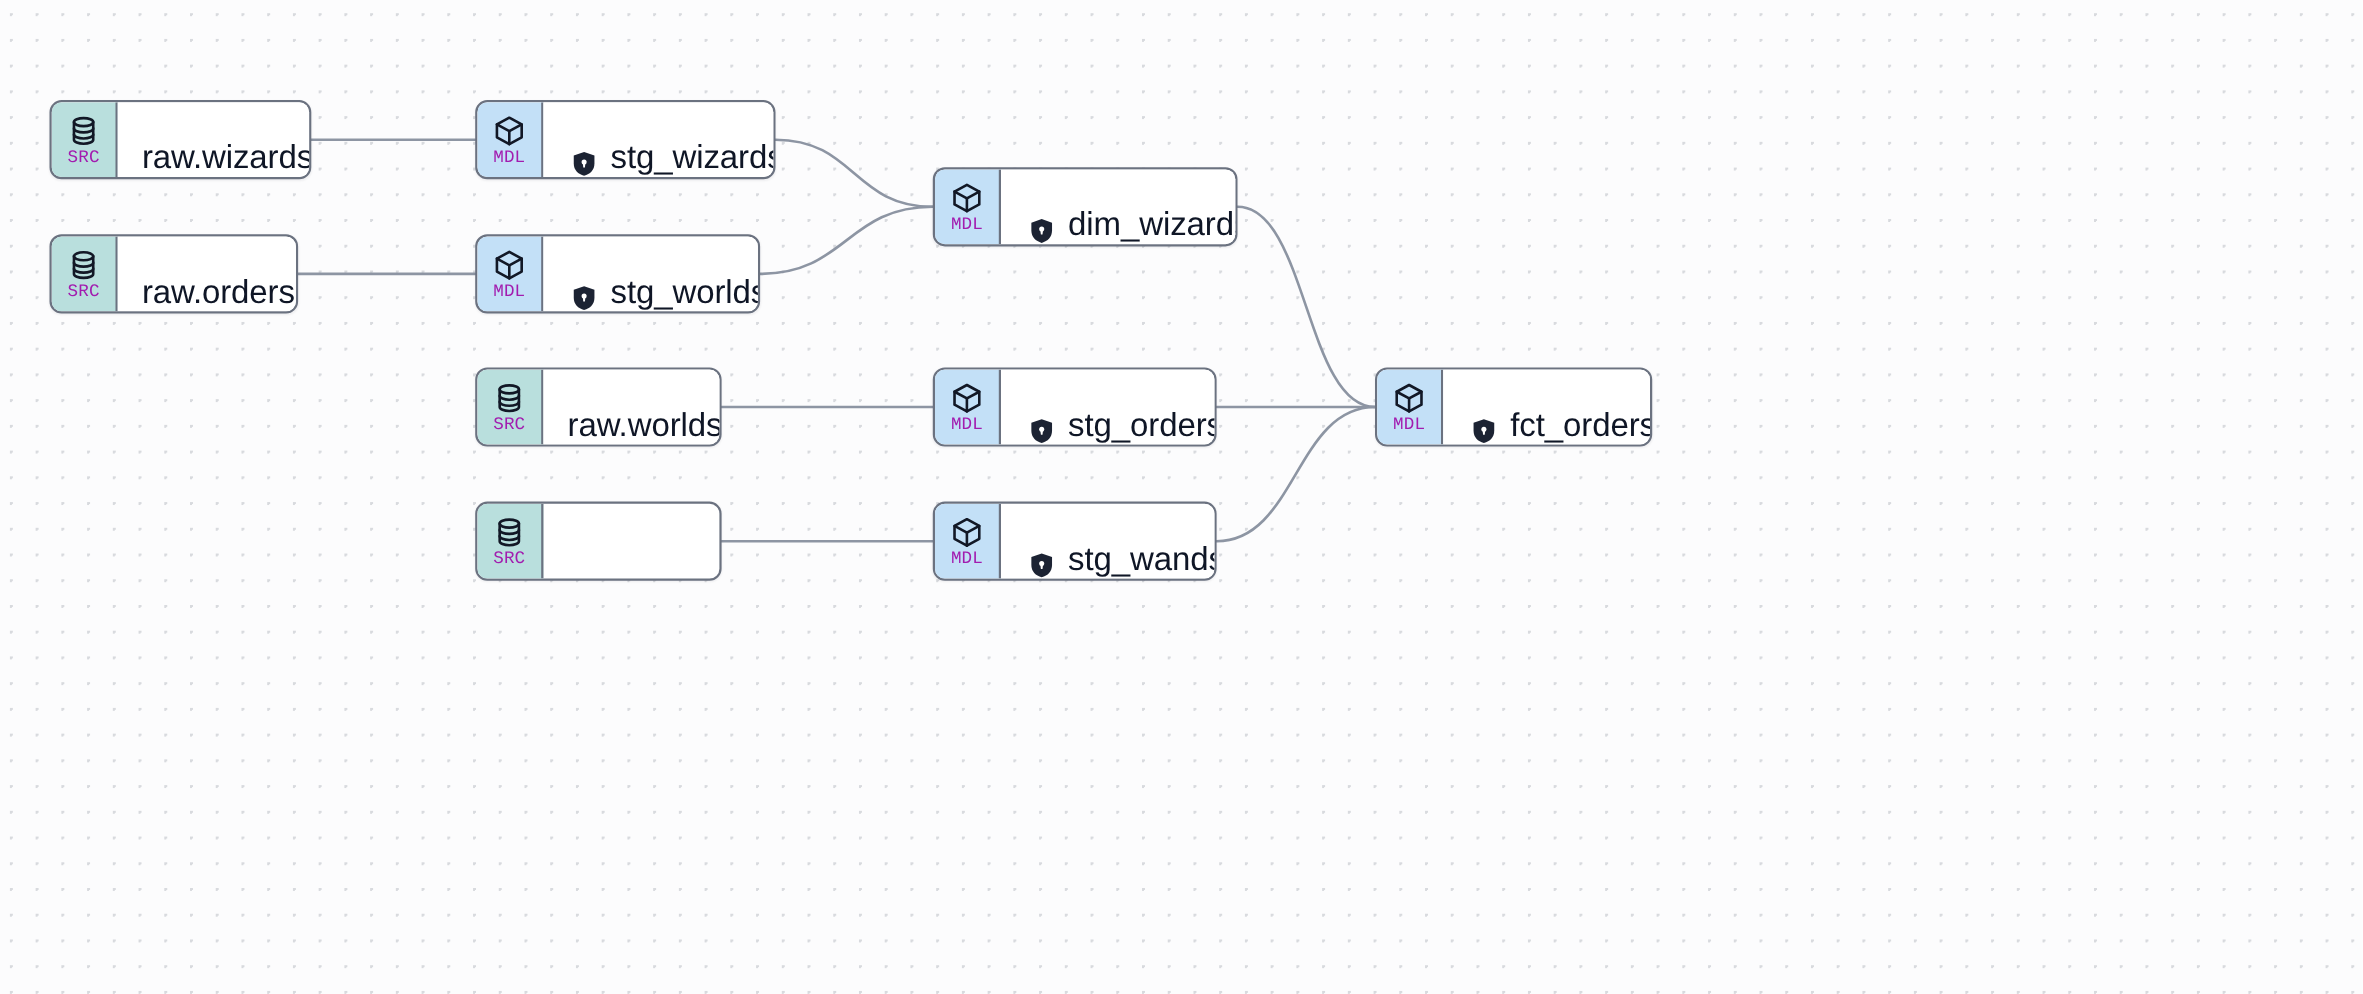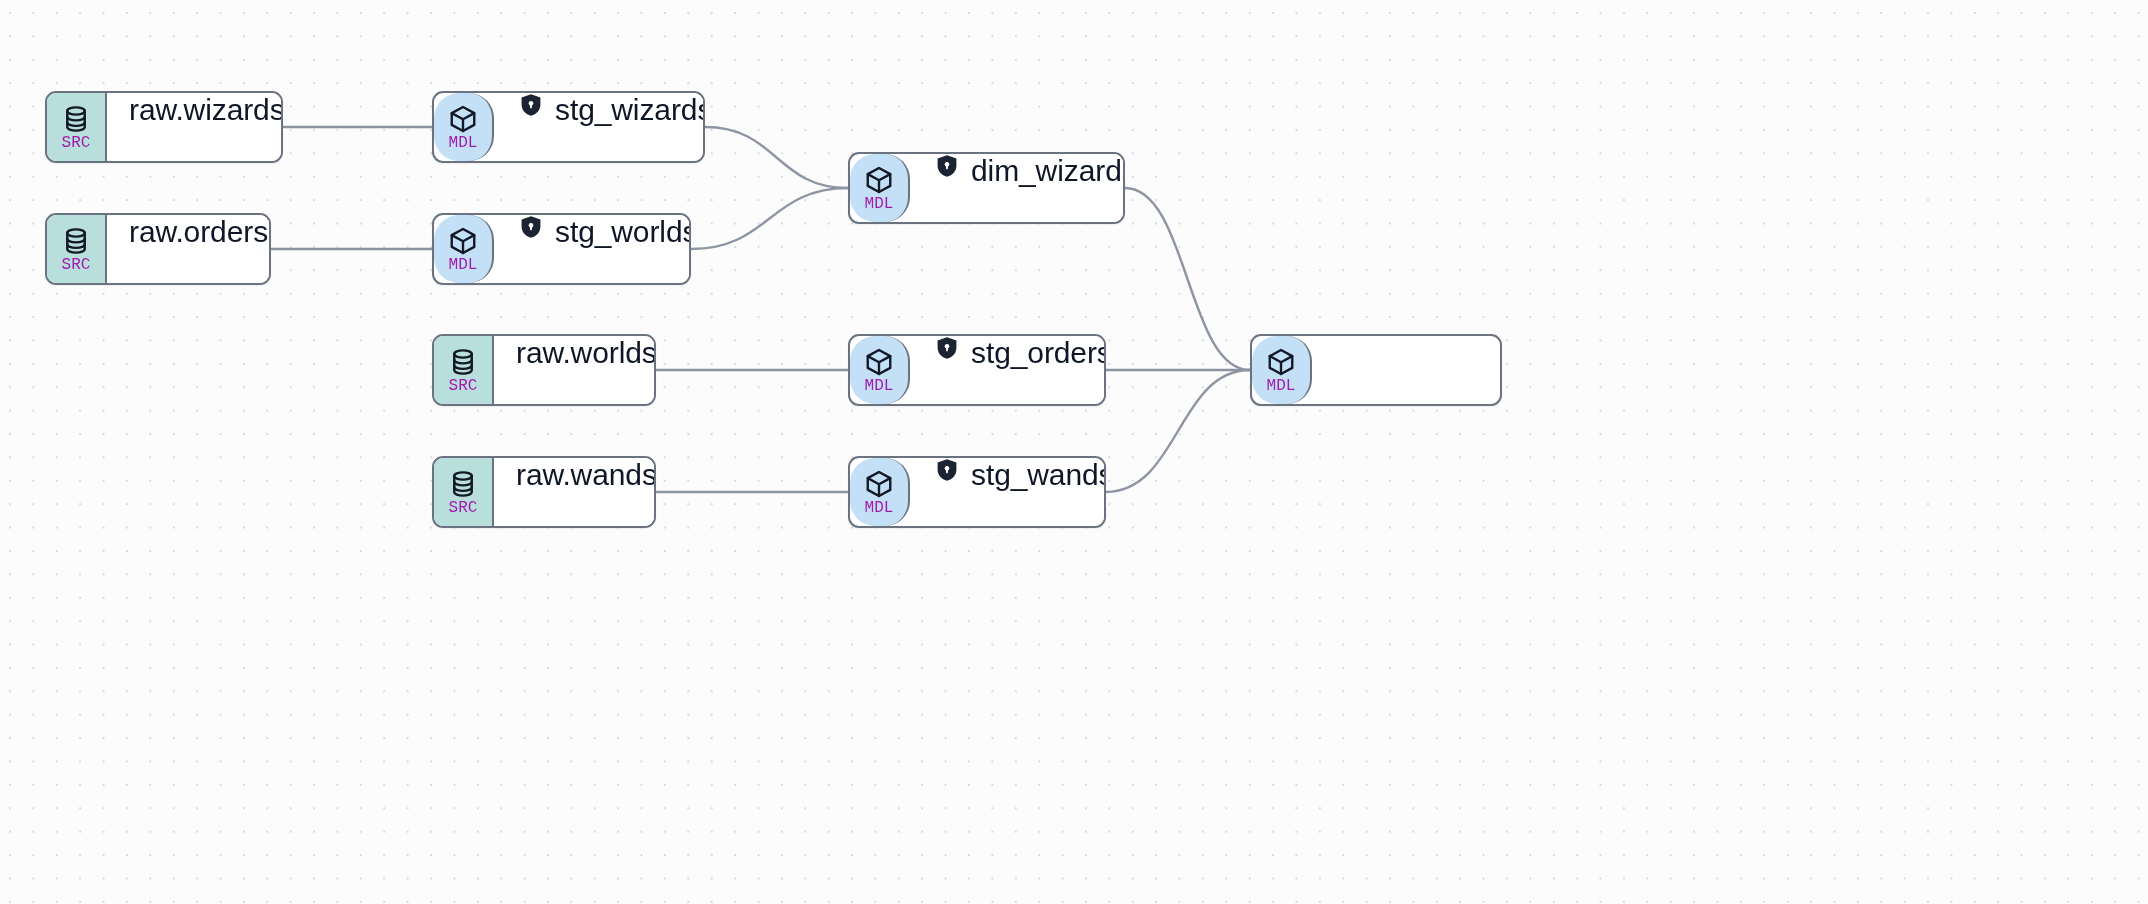--- a/index.html
+++ b/index.html
@@ -48,40 +48,40 @@
     width: 60px;
     display: flex;
     flex-direction: column;
     align-items: center;
     justify-content: center;
     gap: 1px;
     border-right: 2.2px solid #6b7280;
     box-sizing: border-box;
   }
   .badge.src { background: #b9dfdd; }
-  .badge.mdl { background: #c3e0f7; border-radius: 25px; }
+  .badge.mdl { background: #c3e0f7; }
   .badge-icon {
     display: block;
     width: 30px;
     height: 30px;
     line-height: 0;
   }
   .badge-icon svg { display: block; }
   .badge-text {
     font-size: 16px;
     line-height: 1;
     color: #a21caf;
     letter-spacing: 0.1px;
     font-family: Liberation Mono, monospace;
   }
 
   .node-body {
     flex: 1 1 auto;
     display: flex;
-    align-items: flex-start;
+    align-items: flex-end;
     gap: 13px;
     padding: 0 22px;
     background: #ffffff;
   }
   .node-body.with-icon { padding-left: 26px; }
   .shield-icon {
     flex: 0 0 auto;
     width: 22px;
     height: 24px;
     line-height: 0;
@@ -167,23 +167,20 @@
       <span class="badge-icon">
         <svg viewBox="0 0 24 24" width="30" height="30" fill="none" stroke="#121826" stroke-width="1.9" stroke-linecap="round" stroke-linejoin="round">
           <ellipse cx="12" cy="5.6" rx="7" ry="2.9"></ellipse>
           <path d="M5 5.6 v12.8 c0 1.6 3.13 2.9 7 2.9 s7 -1.3 7 -2.9 V5.6"></path>
           <path d="M5 10.2 c0 1.6 3.13 2.9 7 2.9 s7 -1.3 7 -2.9"></path>
           <path d="M5 14.6 c0 1.6 3.13 2.9 7 2.9 s7 -1.3 7 -2.9"></path>
         </svg>
       </span>
       <span class="badge-text">SRC</span>
     </div>
-    <div class="node-body">
-      <span class="node-label">raw.wands</span>
-    </div>
   </div>
 
   <div class="node" style="left:432px; top:91px; width:273px; height:72px;">
     <div class="badge mdl">
       <span class="badge-icon">
         <svg viewBox="0 0 24 24" width="30" height="30" fill="none" stroke="#121826" stroke-width="1.9" stroke-linecap="round" stroke-linejoin="round">
           <path d="M12 2.4 L21 7.3 L12 12.2 L3 7.3 Z"></path>
           <path d="M3 7.3 V16.7 L12 21.6 V12.2"></path>
           <path d="M21 7.3 V16.7 L12 21.6"></path>
         </svg>
@@ -298,15 +295,25 @@
     <div class="badge mdl">
       <span class="badge-icon">
         <svg viewBox="0 0 24 24" width="30" height="30" fill="none" stroke="#121826" stroke-width="1.9" stroke-linecap="round" stroke-linejoin="round">
           <path d="M12 2.4 L21 7.3 L12 12.2 L3 7.3 Z"></path>
           <path d="M3 7.3 V16.7 L12 21.6 V12.2"></path>
           <path d="M21 7.3 V16.7 L12 21.6"></path>
         </svg>
       </span>
       <span class="badge-text">MDL</span>
     </div>
+    <div class="node-body with-icon">
+      <span class="shield-icon">
+        <svg viewBox="0 0 22 24" width="22" height="24">
+          <path d="M11 1.2 L20.4 4.4 V11.6 C20.4 17.4 16.5 21.3 11 22.8 C5.5 21.3 1.6 17.4 1.6 11.6 V4.4 Z" fill="#1c2333"></path>
+          <circle cx="11" cy="10.2" r="2.3" fill="#ffffff"></circle>
+          <path d="M9.7 10.2 h2.6 l-0.55 5.0 h-1.5 Z" fill="#ffffff"></path>
+        </svg>
+      </span>
+      <span class="node-label">fct_orders</span>
+    </div>
   </div>
 
 </div>
 
 </body></html>

